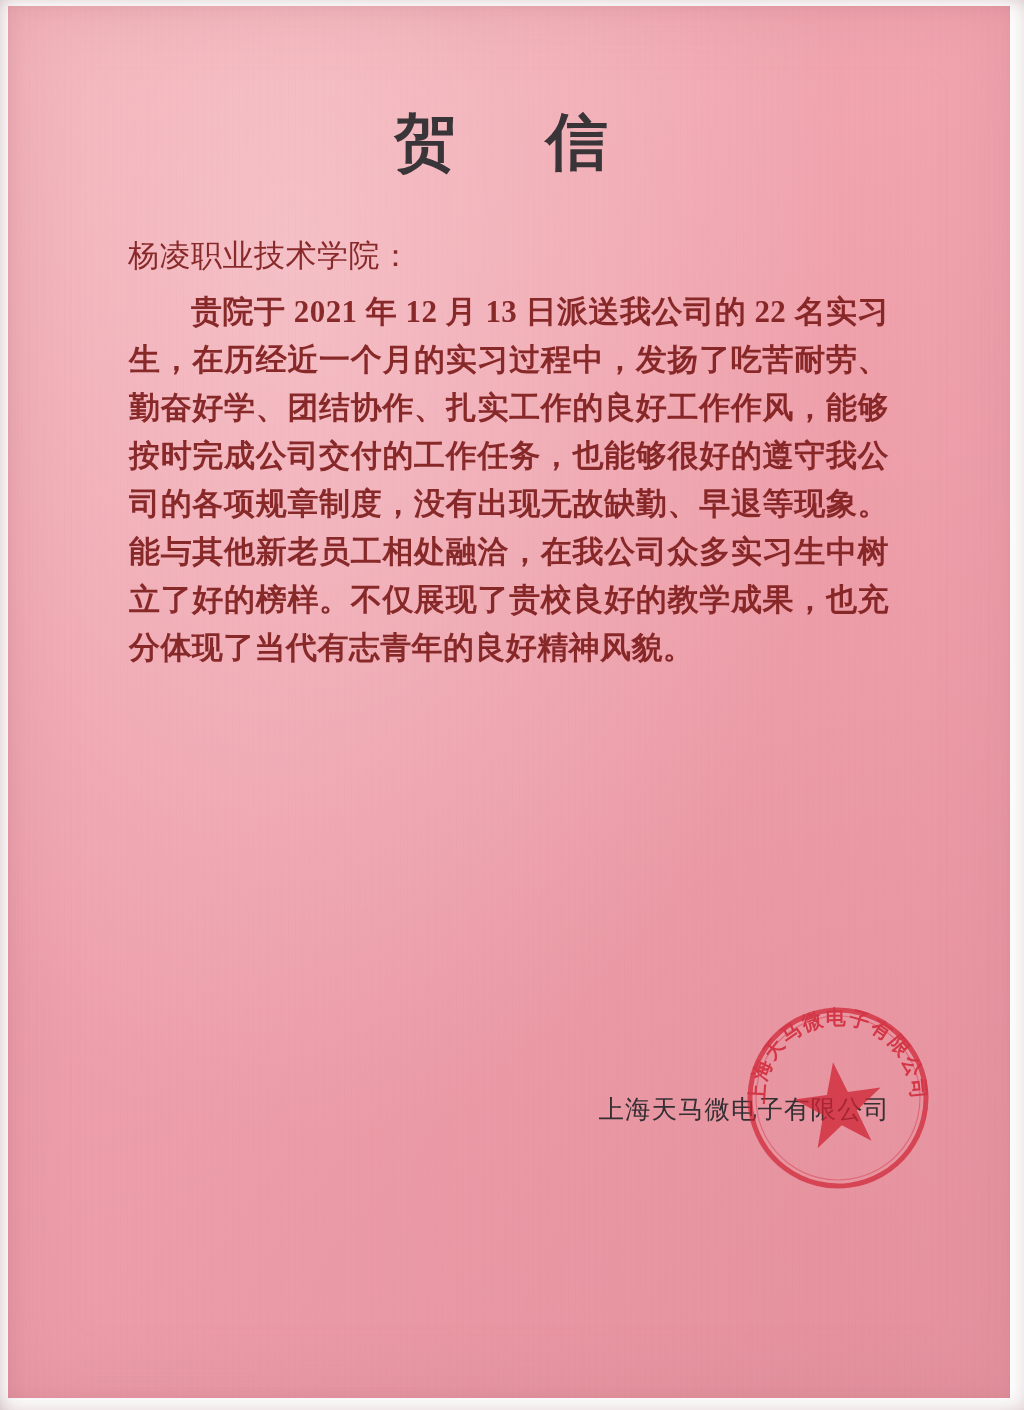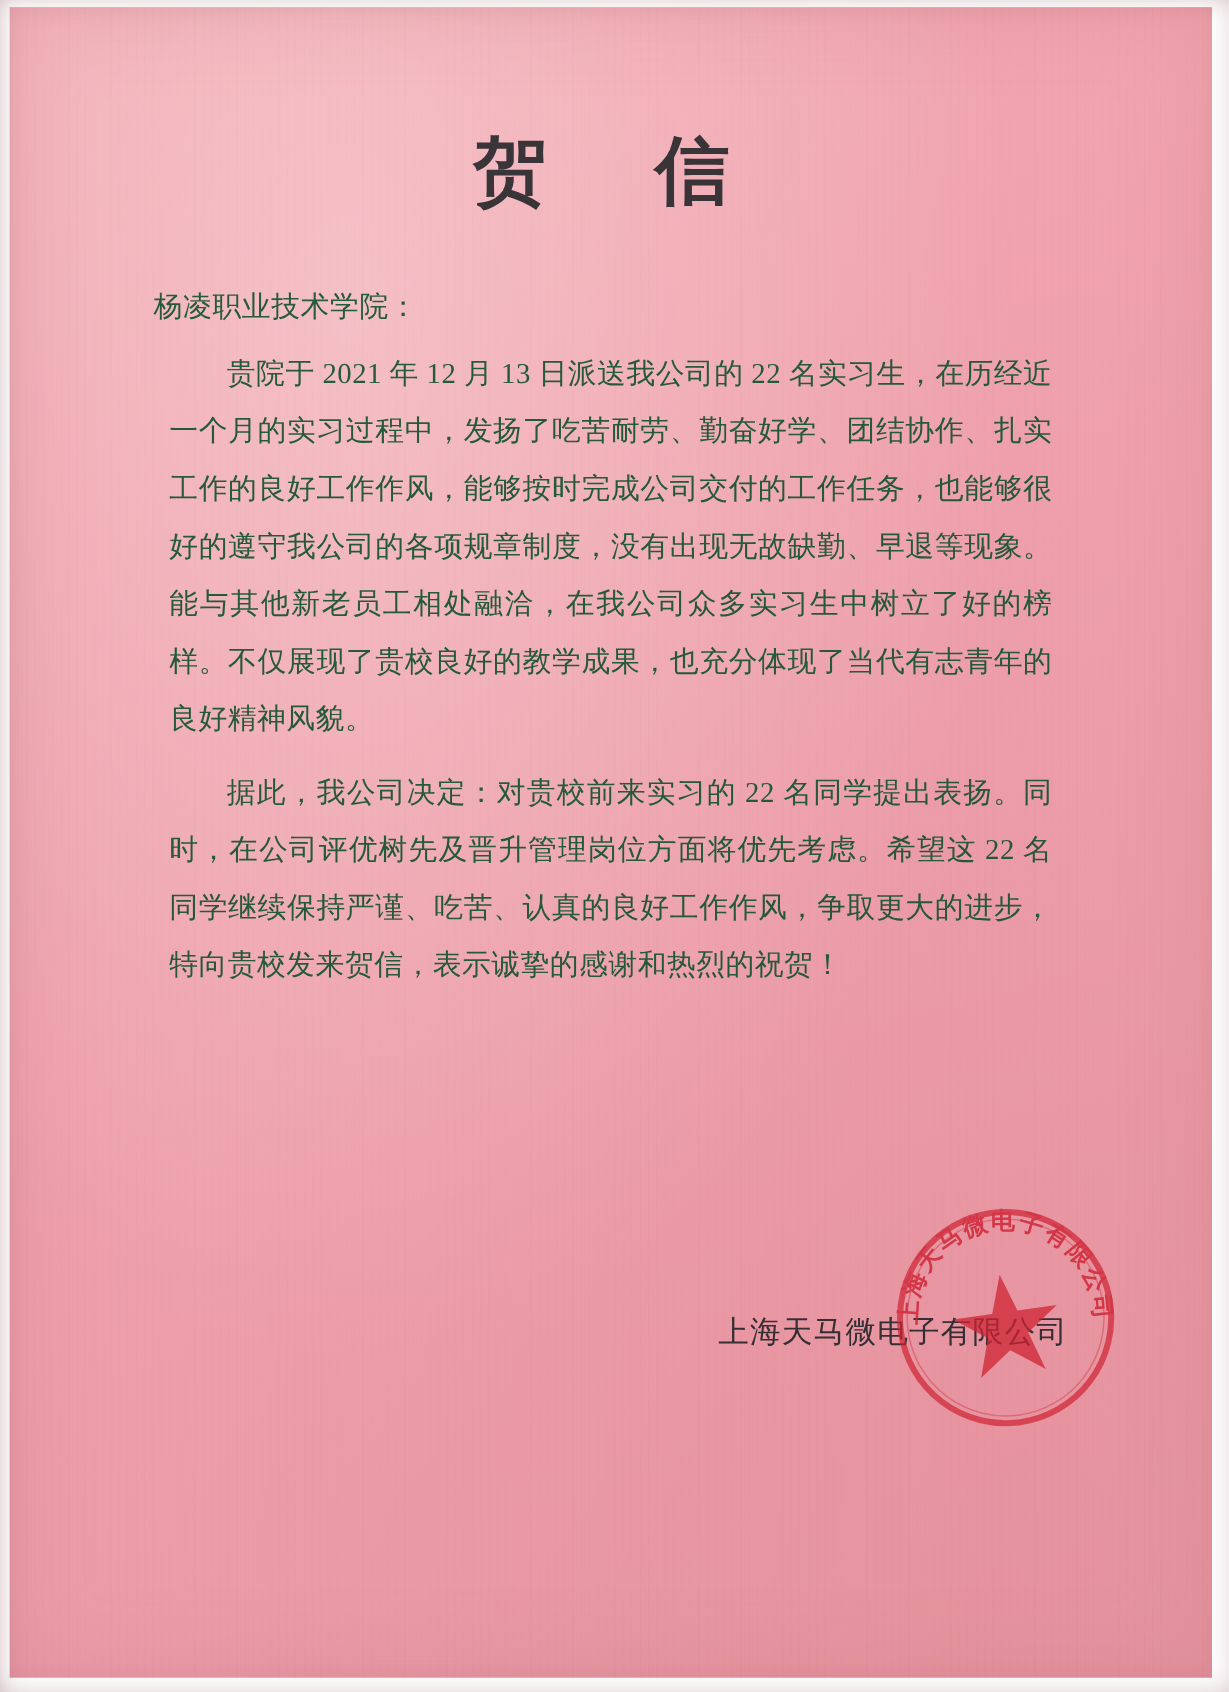--- a/index.html
+++ b/index.html
@@ -80,37 +80,38 @@
     color: #2b2b2e;
     opacity: 0.93;
   }
 
   
   .letter-body {
     position: absolute;
     top: 232px;
     left: 128px;
     width: 762px;
-    font-size: 24px;
+    font-size: 31px;
     line-height: 48px;
-    color: #14532d;
+    color: #7f1d1d;
     opacity: 0.92;
     text-align: justify;
     text-justify: inter-ideograph;
   }
 
   .salutation {
     margin: 0 0 0 0;
     letter-spacing: 0.5px;
   }
 
   .para {
-    margin: 13px;
+    margin: 1px;
     text-indent: 2em;
     letter-spacing: 0.4px;
+    font-weight: bold;
   }
 
   .para.p1 { margin-top: 8px; }
   .para.p2 { margin-top: 0px; }
   .para.p3 { margin-top: 0px; }
 
   
   .sign-block {
     position: absolute;
     top: 1085px;
@@ -153,21 +154,20 @@
 <div class="scan">
   <div class="paper"></div>
 
   <div class="content">
 
     <div class="title">贺 信</div>
 
     <div class="letter-body">
       <p class="salutation">杨凌职业技术学院：</p>
       <p class="para p1">贵院于 2021 年 12 月 13 日派送我公司的 22 名实习生，在历经近一个月的实习过程中，发扬了吃苦耐劳、勤奋好学、团结协作、扎实工作的良好工作作风，能够按时完成公司交付的工作任务，也能够很好的遵守我公司的各项规章制度，没有出现无故缺勤、早退等现象。能与其他新老员工相处融洽，在我公司众多实习生中树立了好的榜样。不仅展现了贵校良好的教学成果，也充分体现了当代有志青年的良好精神风貌。</p>
-      <p class="para p3">据此，我公司决定：对贵校前来实习的 22 名同学提出表扬。同时，在公司评优树先及晋升管理岗位方面将优先考虑。希望这 22 名同学继续保持严谨、吃苦、认真的良好工作作风，争取更大的进步，特向贵校发来贺信，表示诚挚的感谢和热烈的祝贺！</p>
     </div>
 
     <div class="sign-block">
       <div class="sign-company">上海天马微电子有限公司</div>
     </div>
 
     <div class="stamp">
       <svg width="196" height="196" viewBox="0 0 196 196" xmlns="http://www.w3.org/2000/svg">
         <defs>
           <path id="arcpath" d="M 98,98 m -74,0 a 74,74 0 1 1 148,0 a 74,74 0 1 1 -148,0"></path>

